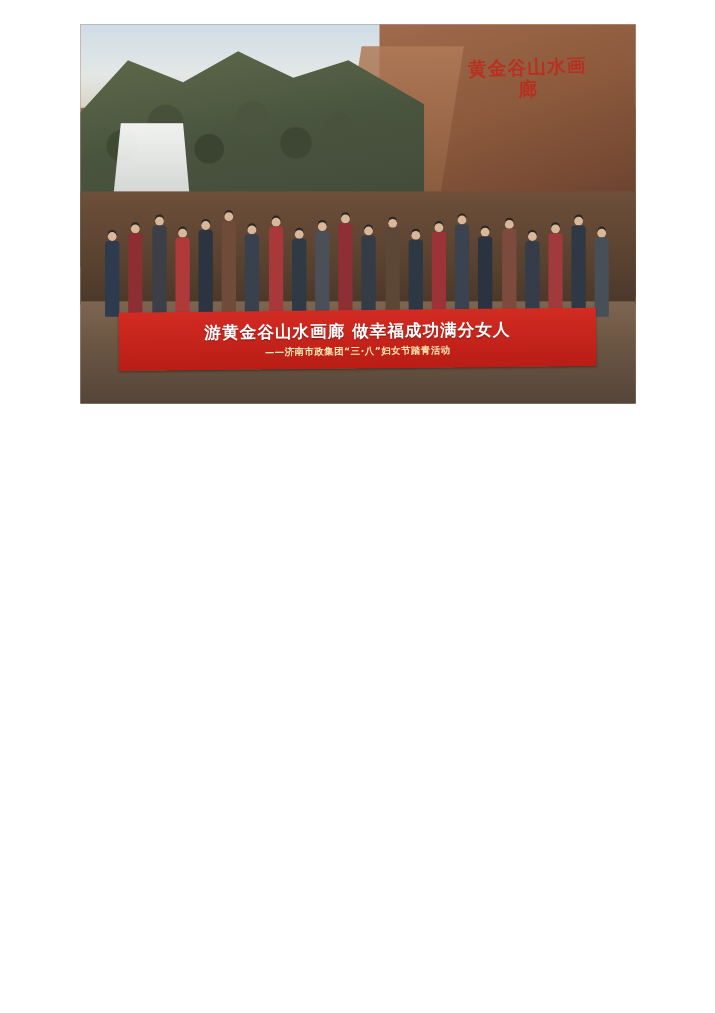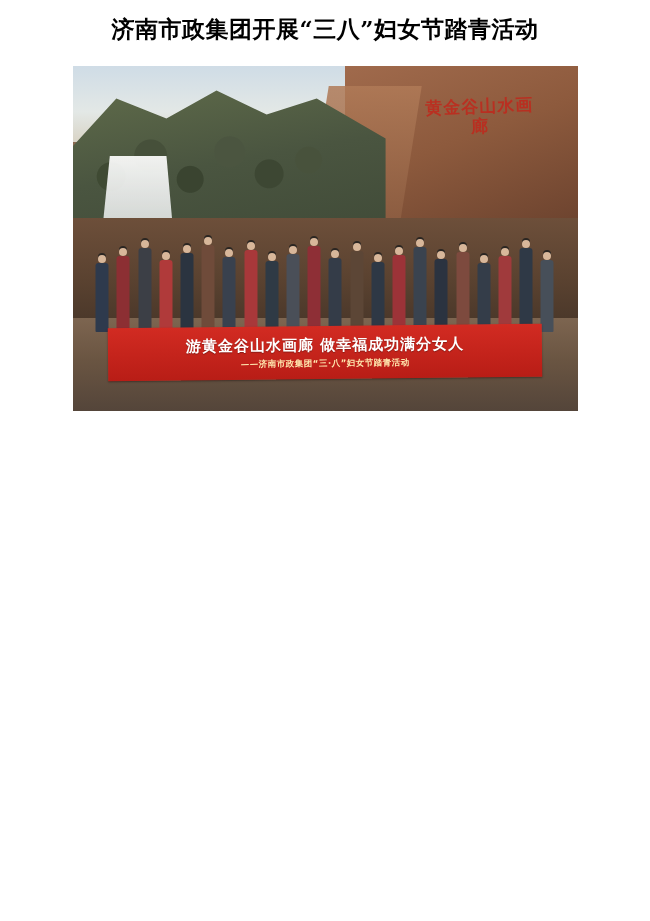--- a/index.html
+++ b/index.html
@@ -203,21 +203,20 @@
     margin-top: 3px;
     letter-spacing: .5px;
     white-space: nowrap;
   }
 </style>
 </head>
 <body>
 
 <div class="page">
 
-  <h1 class="doc-title">济南市政集团开展“三八”妇女节踏青活动</h1>
 
 
   <div class="photo-wrap">
     <div class="photo">
       <div class="ph-sky"></div>
       <div class="ph-cliff-right"></div>
       <div class="ph-carve">黄金谷山水画廊</div>
       <div class="ph-hill"></div>
       <div class="ph-trees"></div>
       <div class="ph-waterfall"></div>

